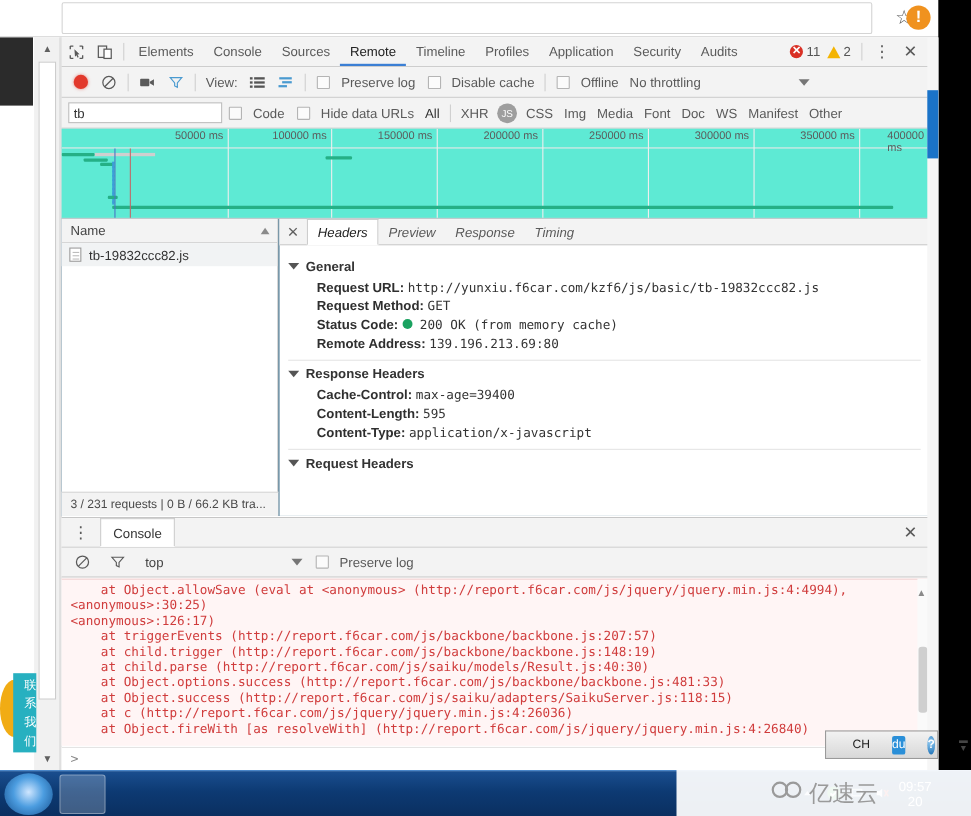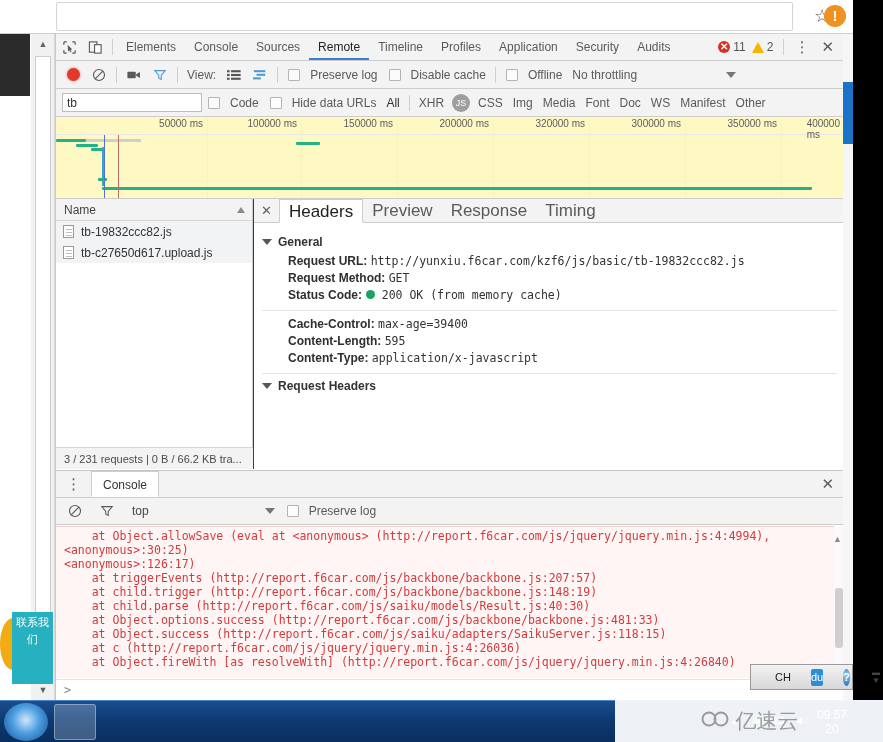--- a/index.html
+++ b/index.html
@@ -78,26 +78,26 @@
   .page-scroll .thumb {
     position: absolute; left: 4px; top: 22px;
     width: 16px; height: 580px;
     background: #ffffff;
     border: 1px solid #cdcdcd;
   }
 
   
   .contact-tab {
     position: absolute; left: 12px; top: 612px;
-    width: 41px; height: 72px;
+    width: 21px; height: 72px;
     background: #27b0c0;
     color: #ffffff;
     font-size: 11px;
     line-height: 17px;
-    text-align: center;
+    text-align: right;
     padding-top: 2px;
     letter-spacing: 0;
     font-family: "DejaVu Sans", sans-serif;
   }
   .contact-orb {
     position: absolute; left: 0px; top: 618px;
     width: 26px; height: 52px;
     background: #f0a500;
     border-radius: 50%;
     opacity: .92;
@@ -210,21 +210,21 @@
     width: 18px; height: 18px; border-radius: 50%;
     background: #9e9e9e; color: #fff;
     font-size: 9px; line-height: 18px; text-align: center;
     margin: 0 3px;
   }
 
   
   .dt-overview {
     position: absolute; left: 0; top: 83px;
     width: 788px; height: 82px;
-    background: #fef9c3;
+    background: #5eead4;
     border-bottom: 1px solid #cdcdcd;
     overflow: hidden;
   }
   .ov-ruler {
     position: absolute; left: 0; top: 0; width: 788px; height: 18px;
     border-bottom: 1px solid #e8e8e8;
   }
   .ov-tick {
     position: absolute; top: 1px;
     font-size: 10px; color: #5c5c5c;
@@ -302,21 +302,21 @@
     width: 590px; height: 270px; background: #fff;
   }
   .detail-tabs {
     height: 24px; background: #f3f3f3;
     border-bottom: 1px solid #cdcdcd;
     display: flex; align-items: center; padding-left: 4px;
   }
   .d-close { font-size: 13px; color: #606060; padding: 0 7px 0 3px; }
   .d-tab {
     padding: 0 9px; height: 23px; line-height: 24px;
-    font-size: 17px; color: #5a5a5a;
+    font-size: 12px; color: #5a5a5a; font-style: italic;
   }
   .d-tab.active {
     background: #ffffff; color: #222;
     border: 1px solid #cdcdcd; border-bottom: 1px solid #fff;
     height: 24px; line-height: 23px;
   }
   .detail-body {
     position: absolute; left: 0; top: 24px;
     width: 590px; height: 246px;
     overflow: hidden; padding: 7px 0 0 8px;
@@ -631,21 +631,21 @@
       <span class="type-link">Manifest</span>
       <span class="type-link">Other</span>
     </div>
 
     <div class="dt-overview">
       <div class="ov-ruler">
         <div class="ov-tick" style="left:151px">50000 ms</div>
         <div class="ov-tick" style="left:245px">100000 ms</div>
         <div class="ov-tick" style="left:341px">150000 ms</div>
         <div class="ov-tick" style="left:437px">200000 ms</div>
-        <div class="ov-tick" style="left:533px">320000 ms</div>
+        <div class="ov-tick" style="left:533px">250000 ms</div>
         <div class="ov-tick" style="left:629px">300000 ms</div>
         <div class="ov-tick" style="left:725px">350000 ms</div>
         <div class="ov-tick" style="left:788px">400000 ms</div>
       </div>
       <div class="ov-grid" style="left:151px"></div>
       <div class="ov-grid" style="left:245px"></div>
       <div class="ov-grid" style="left:341px"></div>
       <div class="ov-grid" style="left:437px"></div>
       <div class="ov-grid" style="left:533px"></div>
       <div class="ov-grid" style="left:629px"></div>
@@ -667,24 +667,20 @@
 
       <div class="req-list">
         <div class="req-head">
           <span>Name</span>
           <span class="sort-caret"></span>
         </div>
         <div class="req-row odd">
           <span class="doc-ico"></span>
           <span>tb-19832ccc82.js</span>
         </div>
-        <div class="req-row odd">
-          <span class="doc-ico"></span>
-          <span>tb-c27650d617.upload.js</span>
-        </div>
         <div class="req-foot">3 / 231 requests  |  0 B / 66.2 KB tra...</div>
       </div>
 
       <div class="detail">
         <div class="detail-tabs">
           <span class="d-close">✕</span>
           <span class="d-tab active">Headers</span>
           <span class="d-tab">Preview</span>
           <span class="d-tab">Response</span>
           <span class="d-tab">Timing</span>
@@ -702,23 +698,31 @@
           </div>
           <div class="hdr-row">
             <span class="hdr-key">Request Method:</span>
             <span class="hdr-val">GET</span>
           </div>
           <div class="hdr-row">
             <span class="hdr-key">Status Code:</span>
             <span class="green-dot"></span>
             <span class="hdr-val">200 OK (from memory cache)</span>
           </div>
+          <div class="hdr-row">
+            <span class="hdr-key">Remote Address:</span>
+            <span class="hdr-val">139.196.213.69:80</span>
+          </div>
 
           <div class="sec-div"></div>
 
+          <div class="sec-title">
+            <span class="tri-dn"></span>
+            <span>Response Headers</span>
+          </div>
           <div class="hdr-row">
             <span class="hdr-key">Cache-Control:</span>
             <span class="hdr-val">max-age=39400</span>
           </div>
           <div class="hdr-row">
             <span class="hdr-key">Content-Length:</span>
             <span class="hdr-val">595</span>
           </div>
           <div class="hdr-row">
             <span class="hdr-key">Content-Type:</span>

